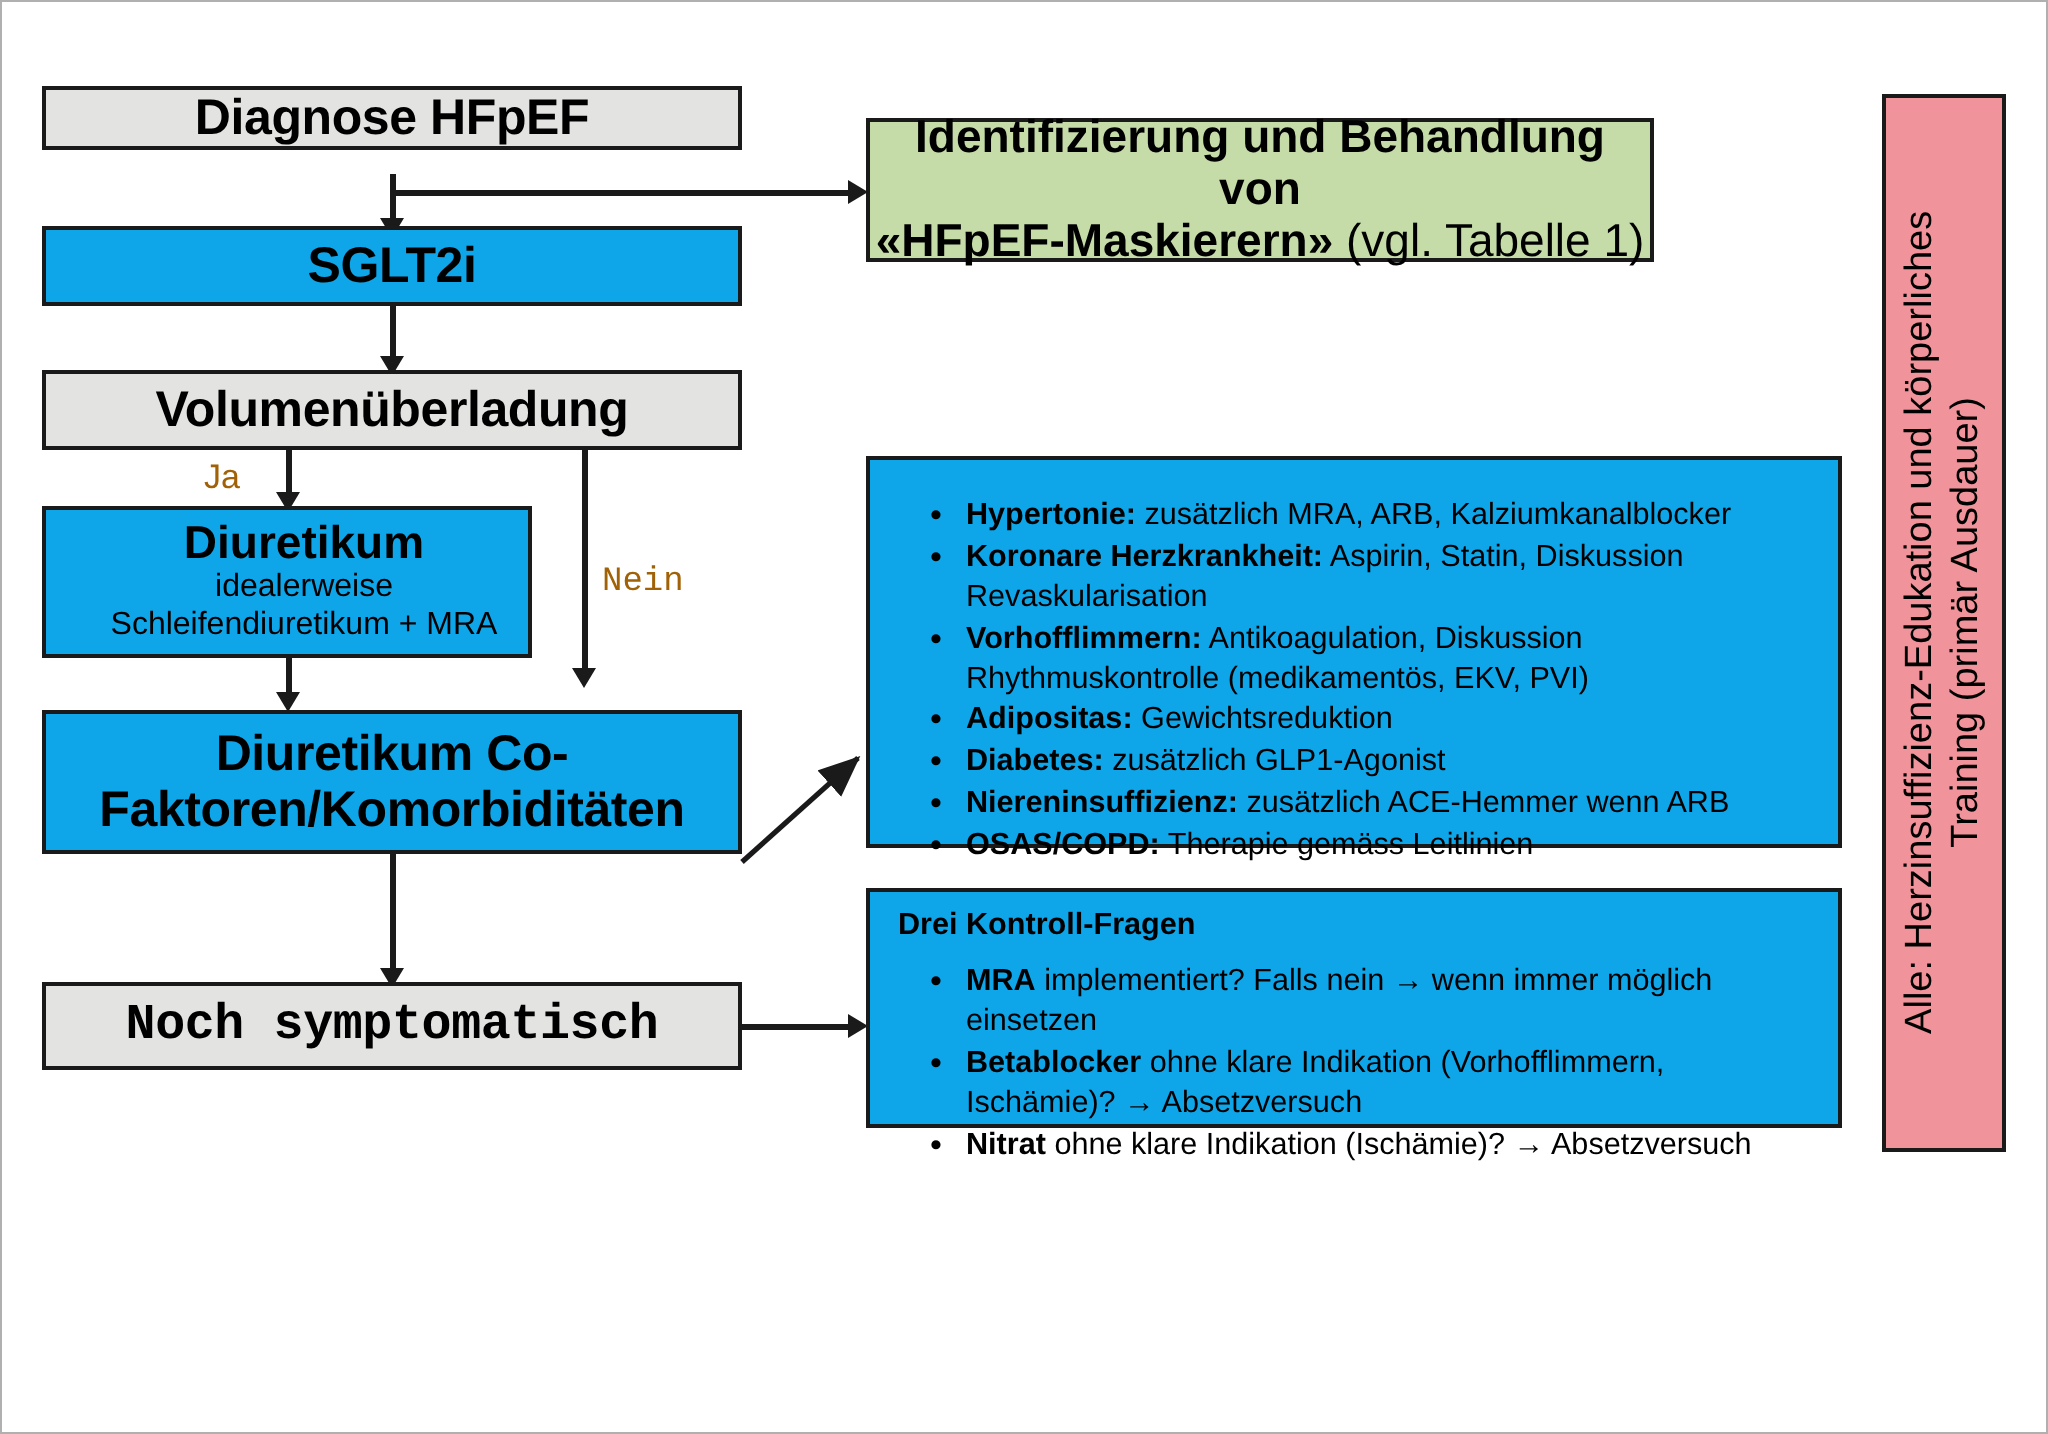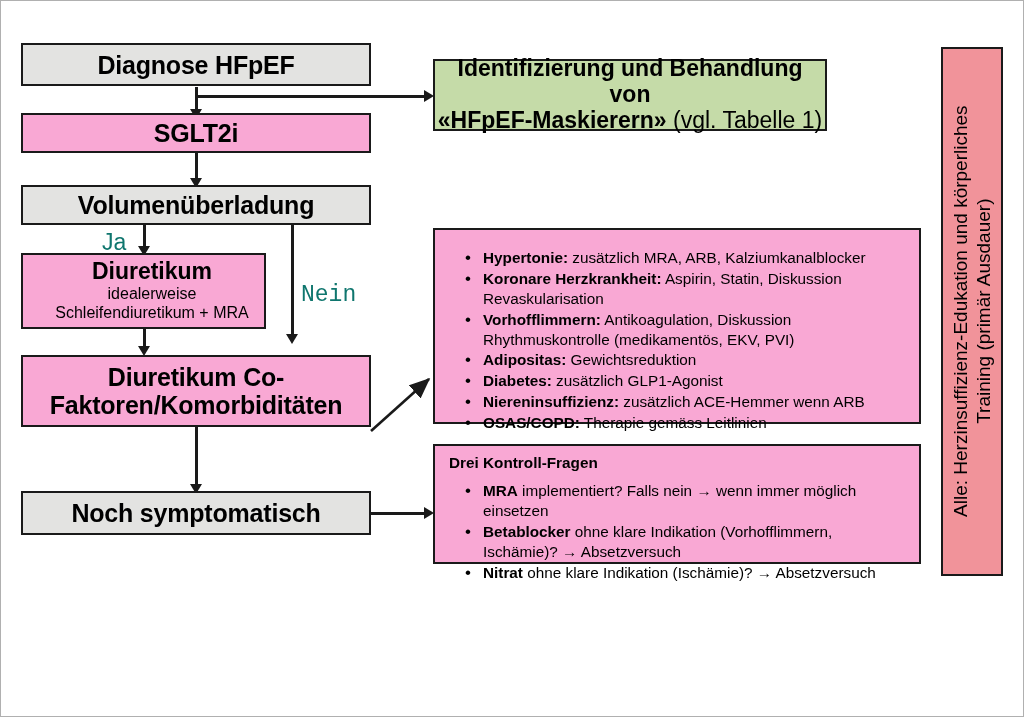--- a/index.html
+++ b/index.html
@@ -25,21 +25,21 @@
     position: absolute;
     box-sizing: border-box;
     border: 2.5px solid #1a1a1a;
     display: flex;
     align-items: center;
     justify-content: center;
     text-align: center;
     line-height: 1.12;
   }
   .box.gray  { background: #e3e3e1; }
-  .box.pink  { background: #f9a8d4; }
+  .box.pink  { background: #0ea5e9; }
   .box.green { background: #c5dba8; }
 
   .title-lg {
     font-size: 25px;
     font-weight: bold;
     letter-spacing: -0.2px;
   }
   .title-md {
     font-size: 23px;
     font-weight: bold;
@@ -118,35 +118,35 @@
     border-right: 6px solid transparent;
     border-top: 10px solid #1a1a1a;
   }
   .arrow-right {
     border-top: 6px solid transparent;
     border-bottom: 6px solid transparent;
     border-left: 10px solid #1a1a1a;
   }
   .edge-label {
     position: absolute;
-    font-size: 23px;
-    color: #0f766e;
+    font-size: 17px;
+    color: #a16207;
     white-space: nowrap;
   }
   .diag-svg {
     position: absolute;
     overflow: visible;
   }
 </style>
 </head>
 <body>
 
 <div id="canvas">
 
-  <div class="box gray" style="left:20px; top:42px; width:350px; height:43px;">
+  <div class="box gray" style="left:20px; top:42px; width:350px; height:32px;">
     <span class="title-lg">Diagnose HFpEF</span>
   </div>
 
   <div class="line vline" style="left:194px; top:86px; height:26px;"></div>
   <div class="arrowhead arrow-down" style="left:189px; top:108px;"></div>
 
   <div class="line hline" style="left:194px; top:94px; width:234px;"></div>
   <div class="arrowhead arrow-right" style="left:423px; top:89px;"></div>
 
   <div class="box pink" style="left:20px; top:112px; width:350px; height:40px;">
@@ -187,21 +187,21 @@
       <marker id="diagArrow" markerWidth="9" markerHeight="9" refX="7.4" refY="3.4" orient="auto" markerUnits="strokeWidth">
         <path d="M0,0 L8,3.4 L0,6.8 z" fill="#1a1a1a"></path>
       </marker>
     </defs>
     <line x1="2" y1="130" x2="60" y2="78" stroke="#1a1a1a" stroke-width="2.6" marker-end="url(#diagArrow)"></line>
   </svg>
 
   <div class="line vline" style="left:194px; top:426px; height:62px;"></div>
   <div class="arrowhead arrow-down" style="left:189px; top:483px;"></div>
 
-  <div class="box gray" style="left:20px; top:490px; width:350px; height:44px;">
+  <div class="box gray" style="left:20px; top:490px; width:350px; height:44px;font-family:Liberation Mono, monospace;">
     <span class="title-lg">Noch symptomatisch</span>
   </div>
 
   <div class="line hline" style="left:370px; top:511px; width:58px;"></div>
   <div class="arrowhead arrow-right" style="left:423px; top:506px;"></div>
 
   <div class="box green" style="left:432px; top:58px; width:394px; height:72px; flex-direction:column; justify-content:center;">
     <span class="title-md">Identifizierung und Behandlung von</span>
     <span class="title-md">
       <span class="lbl-bold">«HFpEF-Maskierern»</span><span style="font-weight:normal;"> (vgl. Tabelle 1)</span>

